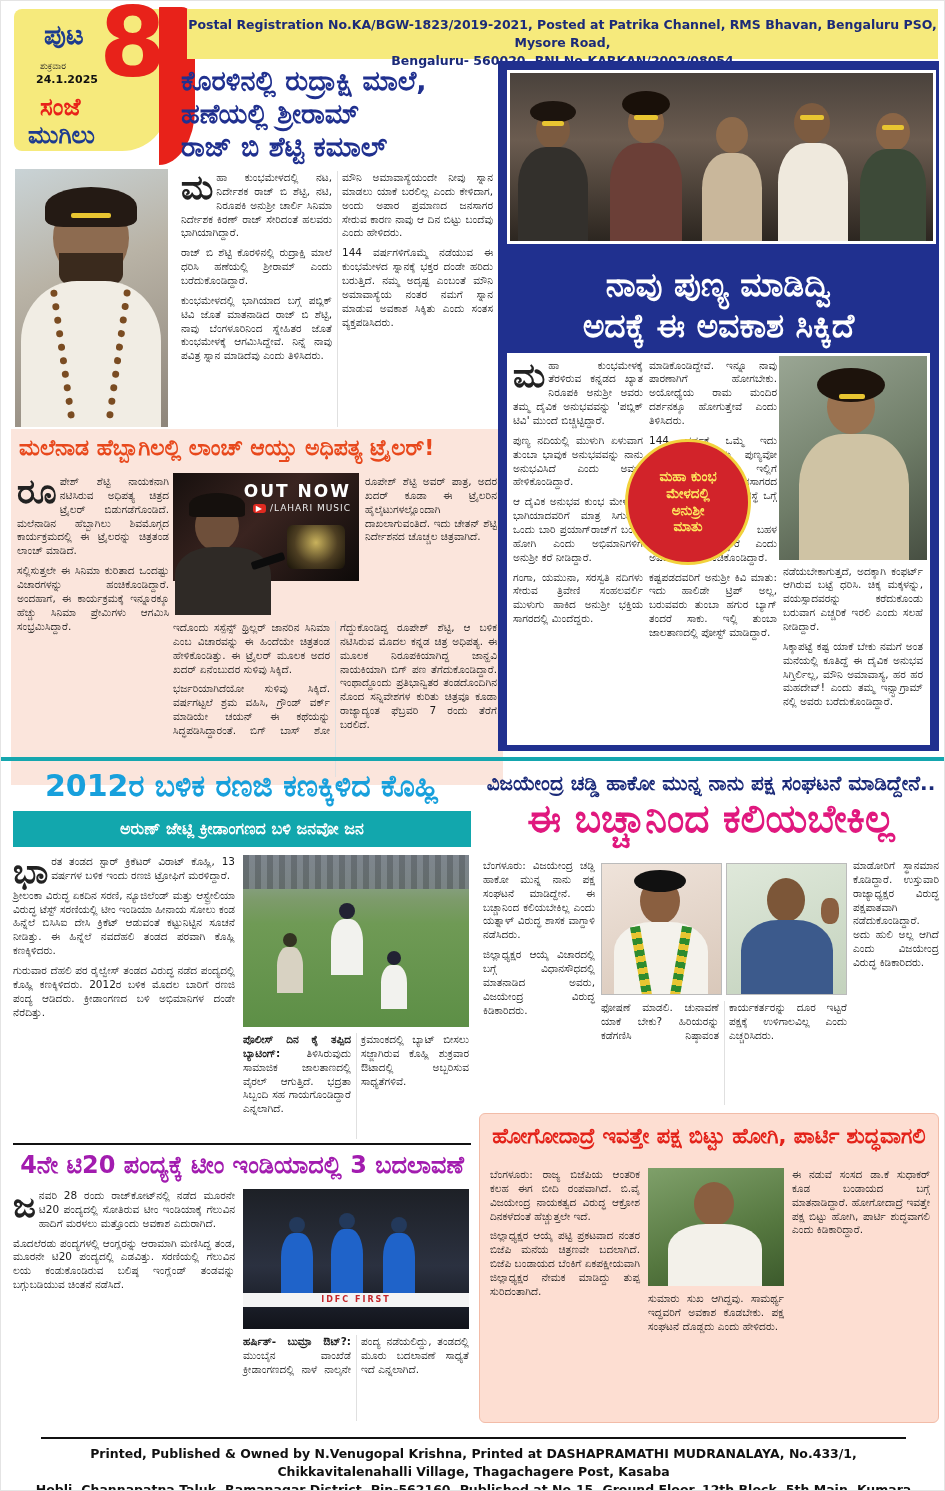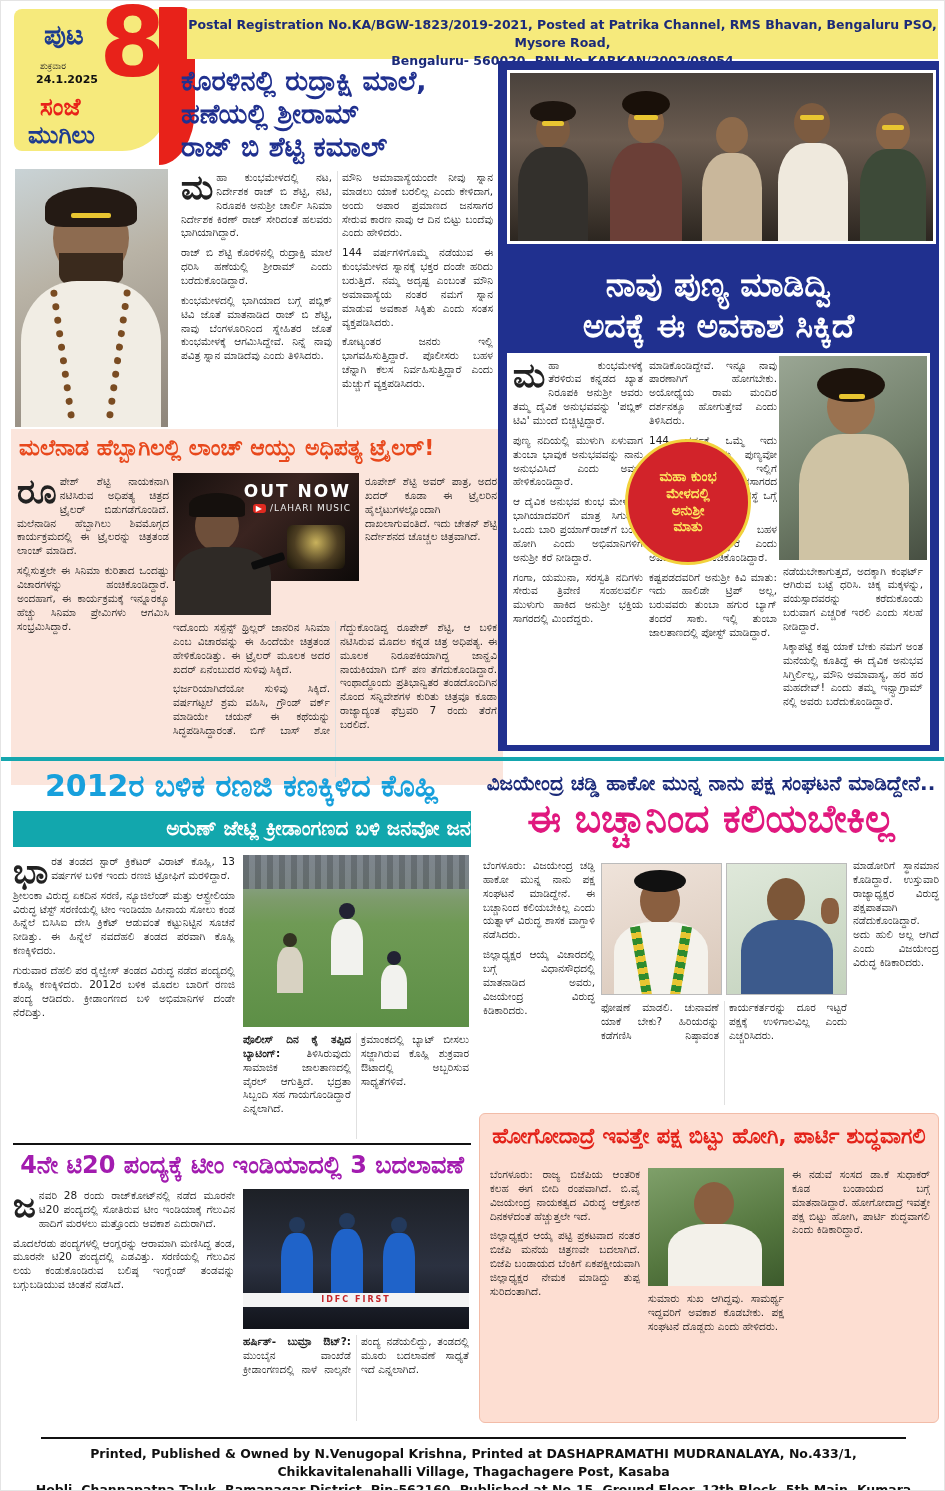--- a/index.html
+++ b/index.html
@@ -42,21 +42,21 @@
   .hl-white{color:#fff;font-weight:bold;text-align:center;font-size:33px;line-height:1.25;padding-top:20px;}
   .navy-body{position:relative;background:#fff;width:100%;height:392px;margin-top:6px;}
   .ncol{position:absolute;top:6px;height:378px;}
   .badge{position:absolute;left:118px;top:86px;width:120px;height:120px;border-radius:50%;
          background:#d2232a;border:3px solid #f2d23c;color:#ffe95e;font-weight:bold;
          font-size:13.5px;text-align:center;display:flex;flex-direction:column;justify-content:center;line-height:1.25;}
   
   .teal-div{left:0;top:756px;width:945px;height:4px;background:#15a6ae;}
   
   .hl-sky{color:#18a0dc;font-weight:bold;font-size:30px;text-align:center;line-height:1.1;}
-  .teal-bar{background:#12a7ad;color:#fff;font-weight:bold;font-size:20px;text-align:right;line-height:35px;}
+  .teal-bar{background:#12a7ad;color:#fff;font-weight:bold;font-size:16px;text-align:center;line-height:35px;}
   .cross{font-weight:bold;}
   .rule-black{background:#111;height:2px;}
   
   .kicker{color:#1b2a78;font-weight:bold;font-size:20px;text-align:center;}
   .hl-magenta{color:#e0187e;font-weight:bold;font-size:39px;text-align:center;line-height:1.05;}
   .duo{display:flex;gap:4px;}
   .duo>div{flex:1;position:relative;border:1px solid #bbb;overflow:hidden;}
   
   .hl-black{color:#a21caf;font-weight:bold;font-size:24px;text-align:center;}
   
@@ -106,21 +106,20 @@
     <div class="torso" style="left:6px;top:112px;width:140px;height:150px;background:#f1ede4;"></div>
     <div class="abs" style="left:44px;top:120px;width:8px;height:130px;border-left:7px dotted #7a4c22;transform:rotate(-8deg);"></div>
     <div class="abs" style="left:100px;top:120px;width:8px;height:130px;border-left:7px dotted #7a4c22;transform:rotate(8deg);"></div>
   </div>
   <div class="abs body-txt just cols2" style="left:180px;top:170px;width:312px;height:256px;">
     <p><span class="dropcap">ಮ</span><span>ಹಾ ಕುಂಭಮೇಳದಲ್ಲಿ ನಟ, ನಿರ್ದೇಶಕ ರಾಜ್ ಬಿ ಶೆಟ್ಟಿ, ನಟಿ, ನಿರೂಪಕಿ ಅನುಶ್ರೀ ಚಾರ್ಲಿ ಸಿನಿಮಾ ನಿರ್ದೇಶಕ ಕಿರಣ್ ರಾಜ್ ಸೇರಿದಂತೆ ಹಲವರು ಭಾಗಿಯಾಗಿದ್ದಾರೆ.</span></p>
     <p>ರಾಜ್ ಬಿ ಶೆಟ್ಟಿ ಕೊರಳಿನಲ್ಲಿ ರುದ್ರಾಕ್ಷಿ ಮಾಲೆ ಧರಿಸಿ ಹಣೆಯಲ್ಲಿ ಶ್ರೀರಾಮ್ ಎಂದು ಬರೆದುಕೊಂಡಿದ್ದಾರೆ.</p>
     <p>ಕುಂಭಮೇಳದಲ್ಲಿ ಭಾಗಿಯಾದ ಬಗ್ಗೆ ಪಬ್ಲಿಕ್ ಟಿವಿ ಜೊತೆ ಮಾತನಾಡಿದ ರಾಜ್ ಬಿ ಶೆಟ್ಟಿ, ನಾವು ಬೆಂಗಳೂರಿನಿಂದ ಸ್ನೇಹಿತರ ಜೊತೆ ಕುಂಭಮೇಳಕ್ಕೆ ಆಗಮಿಸಿದ್ದೇವೆ. ನಿನ್ನೆ ನಾವು ಪವಿತ್ರ ಸ್ನಾನ ಮಾಡಿದೆವು ಎಂದು ತಿಳಿಸಿದರು.</p>
     <p>ಮೌನಿ ಅಮಾವಾಸ್ಯೆಯಂದೇ ನೀವು ಸ್ನಾನ ಮಾಡಲು ಯಾಕೆ ಬರಲಿಲ್ಲ ಎಂದು ಕೇಳಿದಾಗ, ಅಂದು ಅಪಾರ ಪ್ರಮಾಣದ ಜನಸಾಗರ ಸೇರುವ ಕಾರಣ ನಾವು ಆ ದಿನ ಬಿಟ್ಟು ಬಂದೆವು ಎಂದು ಹೇಳಿದರು.</p>
     <p>144 ವರ್ಷಗಳಿಗೊಮ್ಮೆ ನಡೆಯುವ ಈ ಕುಂಭಮೇಳದ ಸ್ನಾನಕ್ಕೆ ಭಕ್ತರ ದಂಡೇ ಹರಿದು ಬರುತ್ತಿದೆ. ನಮ್ಮ ಅದೃಷ್ಟ ಎಂಬಂತೆ ಮೌನಿ ಅಮಾವಾಸ್ಯೆಯ ನಂತರ ನಮಗೆ ಸ್ನಾನ ಮಾಡುವ ಅವಕಾಶ ಸಿಕ್ಕಿತು ಎಂದು ಸಂತಸ ವ್ಯಕ್ತಪಡಿಸಿದರು.</p>
-    <p>ಕೋಟ್ಯಂತರ ಜನರು ಇಲ್ಲಿ ಭಾಗವಹಿಸುತ್ತಿದ್ದಾರೆ. ಪೊಲೀಸರು ಬಹಳ ಚೆನ್ನಾಗಿ ಕೆಲಸ ನಿರ್ವಹಿಸುತ್ತಿದ್ದಾರೆ ಎಂದು ಮೆಚ್ಚುಗೆ ವ್ಯಕ್ತಪಡಿಸಿದರು.</p>
   </div>
 
   <div class="abs pink-sec">
     <div class="abs hl-orange" style="left:8px;top:6px;width:478px;">ಮಲೆನಾಡ ಹೆಬ್ಬಾಗಿಲಲ್ಲಿ ಲಾಂಚ್ ಆಯ್ತು ಅಧಿಪತ್ಯ ಟ್ರೈಲರ್!</div>
     <div class="abs body-txt just" style="left:6px;top:46px;width:152px;height:302px;">
       <p><span class="dropcap">ರೂ</span><span>ಪೇಶ್ ಶೆಟ್ಟಿ ನಾಯಕನಾಗಿ ನಟಿಸಿರುವ ಅಧಿಪತ್ಯ ಚಿತ್ರದ ಟ್ರೈಲರ್ ಬಿಡುಗಡೆಗೊಂಡಿದೆ. ಮಲೆನಾಡಿನ ಹೆಬ್ಬಾಗಿಲು ಶಿವಮೊಗ್ಗದ ಕಾರ್ಯಕ್ರಮದಲ್ಲಿ ಈ ಟ್ರೈಲರನ್ನು ಚಿತ್ರತಂಡ ಲಾಂಚ್ ಮಾಡಿದೆ.</span></p>
       <p>ಸಲ್ಲಿಸುತ್ತಲೇ ಈ ಸಿನಿಮಾ ಕುರಿತಾದ ಒಂದಷ್ಟು ವಿಚಾರಗಳನ್ನು ಹಂಚಿಕೊಂಡಿದ್ದಾರೆ. ಅಂದಹಾಗೆ, ಈ ಕಾರ್ಯಕ್ರಮಕ್ಕೆ ಇನ್ನೂರಕ್ಕೂ ಹೆಚ್ಚು ಸಿನಿಮಾ ಪ್ರೇಮಿಗಳು ಆಗಮಿಸಿ ಸಂಭ್ರಮಿಸಿದ್ದಾರೆ.</p>
     </div>
     <div class="abs poster" style="left:162px;top:44px;width:186px;height:108px;">
       <div class="poster-outnow">OUT NOW</div>

